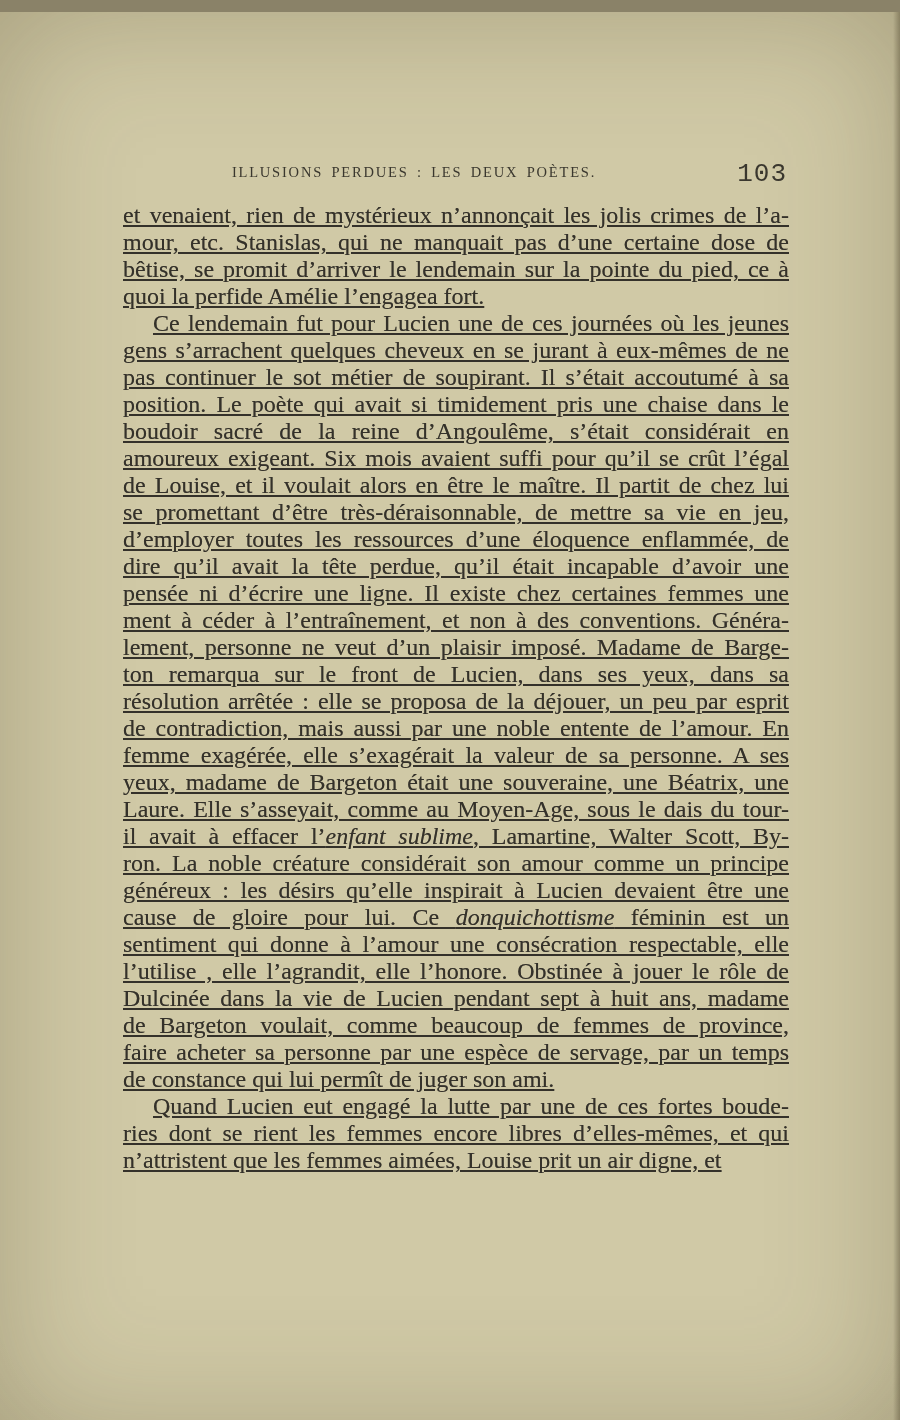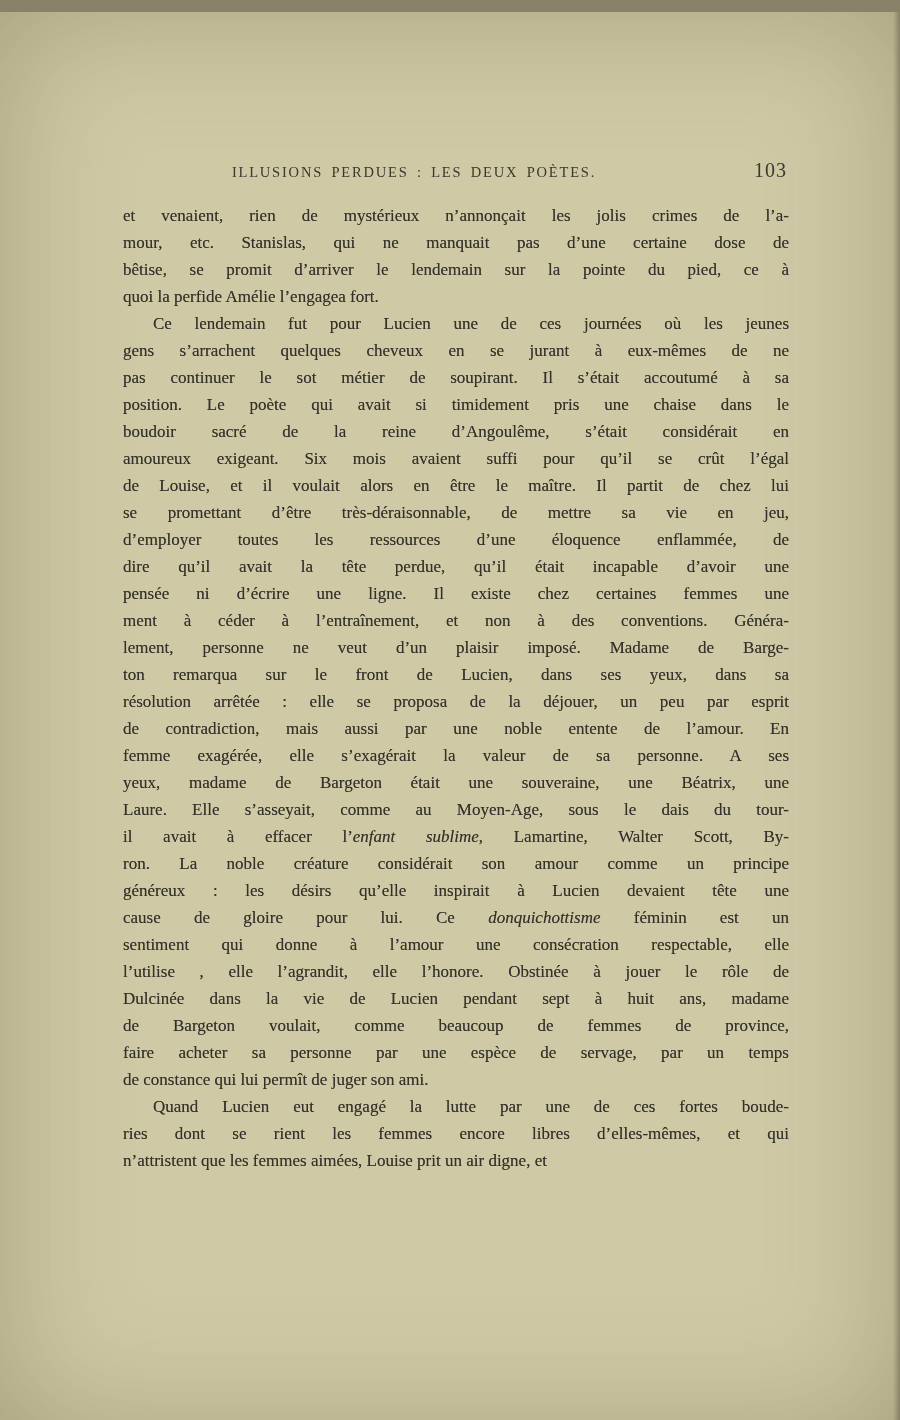--- a/index.html
+++ b/index.html
@@ -38,28 +38,30 @@
     text-align: center;
     padding-right: 84px;
     font-size: 14.5px;
     letter-spacing: 1.8px;
     word-spacing: 3px;
   }
   .page-number {
     position: absolute;
     right: 2px;
     top: -5px;
-    font-size: 20px;
+    font-size: 26px;
     letter-spacing: 1px;
+    font-family: Liberation Mono, monospace;
   }
   .body-text {
     font-family: "Liberation Serif", "DejaVu Serif", serif;
-    font-size: 17px;
+    font-size: 24px;
     color: #34312a;
     text-shadow: 0 0 0.5px rgba(52,49,42,0.55);
+    text-decoration: underline;
   }
   .line {
     height: 27px;
     line-height: 27px;
     text-align: justify;
     text-align-last: justify;
     overflow: hidden;
   }
   .line.para-end { text-align-last: left; }
   .line.indent { text-indent: 30px; }
@@ -93,21 +95,21 @@
         <div class="line"><span>ment à céder à l’entraînement, et non à des conventions. Généra-</span></div>
         <div class="line"><span>lement, personne ne veut d’un plaisir imposé. Madame de Barge-</span></div>
         <div class="line"><span>ton remarqua sur le front de Lucien, dans ses yeux, dans sa</span></div>
         <div class="line"><span>résolution arrêtée : elle se proposa de la déjouer, un peu par esprit</span></div>
         <div class="line"><span>de contradiction, mais aussi par une noble entente de l’amour. En</span></div>
         <div class="line"><span>femme exagérée, elle s’exagérait la valeur de sa personne. A ses</span></div>
         <div class="line"><span>yeux, madame de Bargeton était une souveraine, une Béatrix, une</span></div>
         <div class="line"><span>Laure. Elle s’asseyait, comme au Moyen-Age, sous le dais du tour-</span></div>
         <div class="line"><span>il avait à effacer l’</span><span class="it">enfant sublime</span><span>, Lamartine, Walter Scott, By-</span></div>
         <div class="line"><span>ron. La noble créature considérait son amour comme un principe</span></div>
-        <div class="line"><span>généreux : les désirs qu’elle inspirait à Lucien devaient tête une</span></div>
+        <div class="line"><span>généreux : les désirs qu’elle inspirait à Lucien devaient être une</span></div>
         <div class="line"><span>cause de gloire pour lui. Ce </span><span class="it">donquichottisme</span><span> féminin est un</span></div>
         <div class="line"><span>sentiment qui donne à l’amour une consécration respectable, elle</span></div>
         <div class="line"><span>l’utilise , elle l’agrandit, elle l’honore. Obstinée à jouer le rôle de</span></div>
         <div class="line"><span>Dulcinée dans la vie de Lucien pendant sept à huit ans, madame</span></div>
         <div class="line"><span>de Bargeton voulait, comme beaucoup de femmes de province,</span></div>
         <div class="line"><span>faire acheter sa personne par une espèce de servage, par un temps</span></div>
         <div class="line para-end"><span>de constance qui lui permît de juger son ami.</span></div>
         <div class="line indent"><span>Quand Lucien eut engagé la lutte par une de ces fortes boude-</span></div>
         <div class="line"><span>ries dont se rient les femmes encore libres d’elles-mêmes, et qui</span></div>
         <div class="line para-end"><span>n’attristent que les femmes aimées, Louise prit un air digne, et</span></div>

